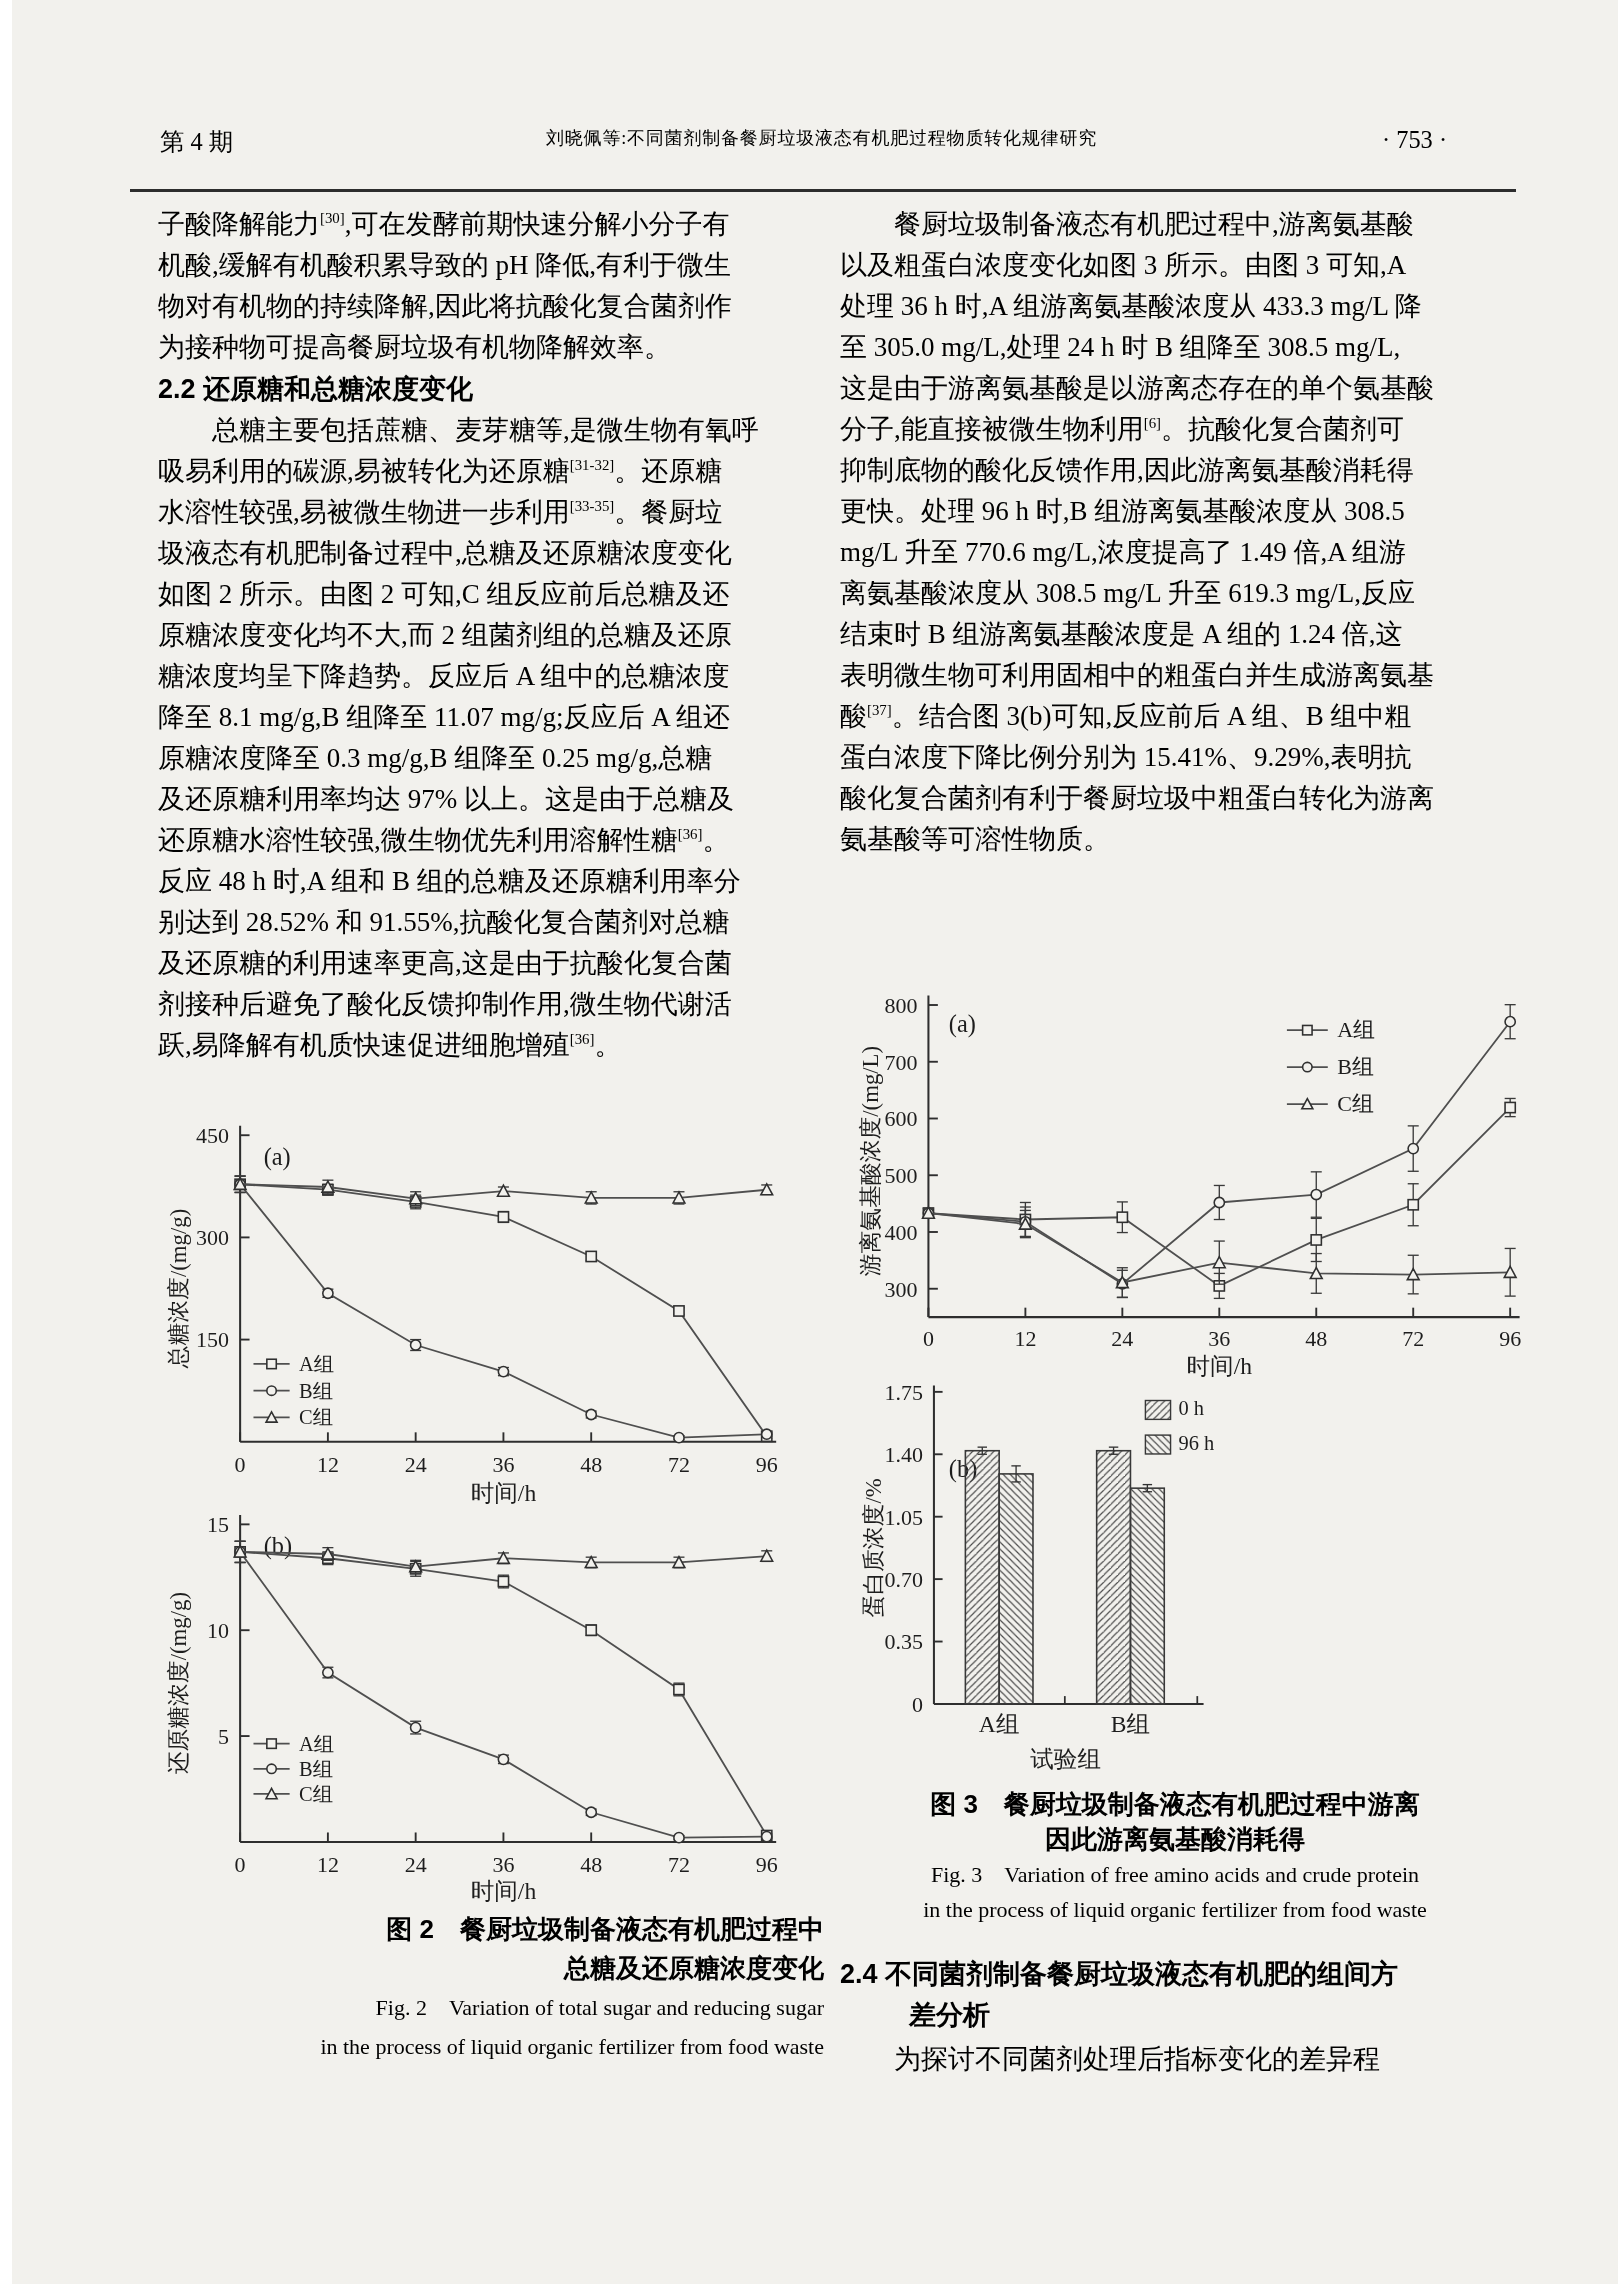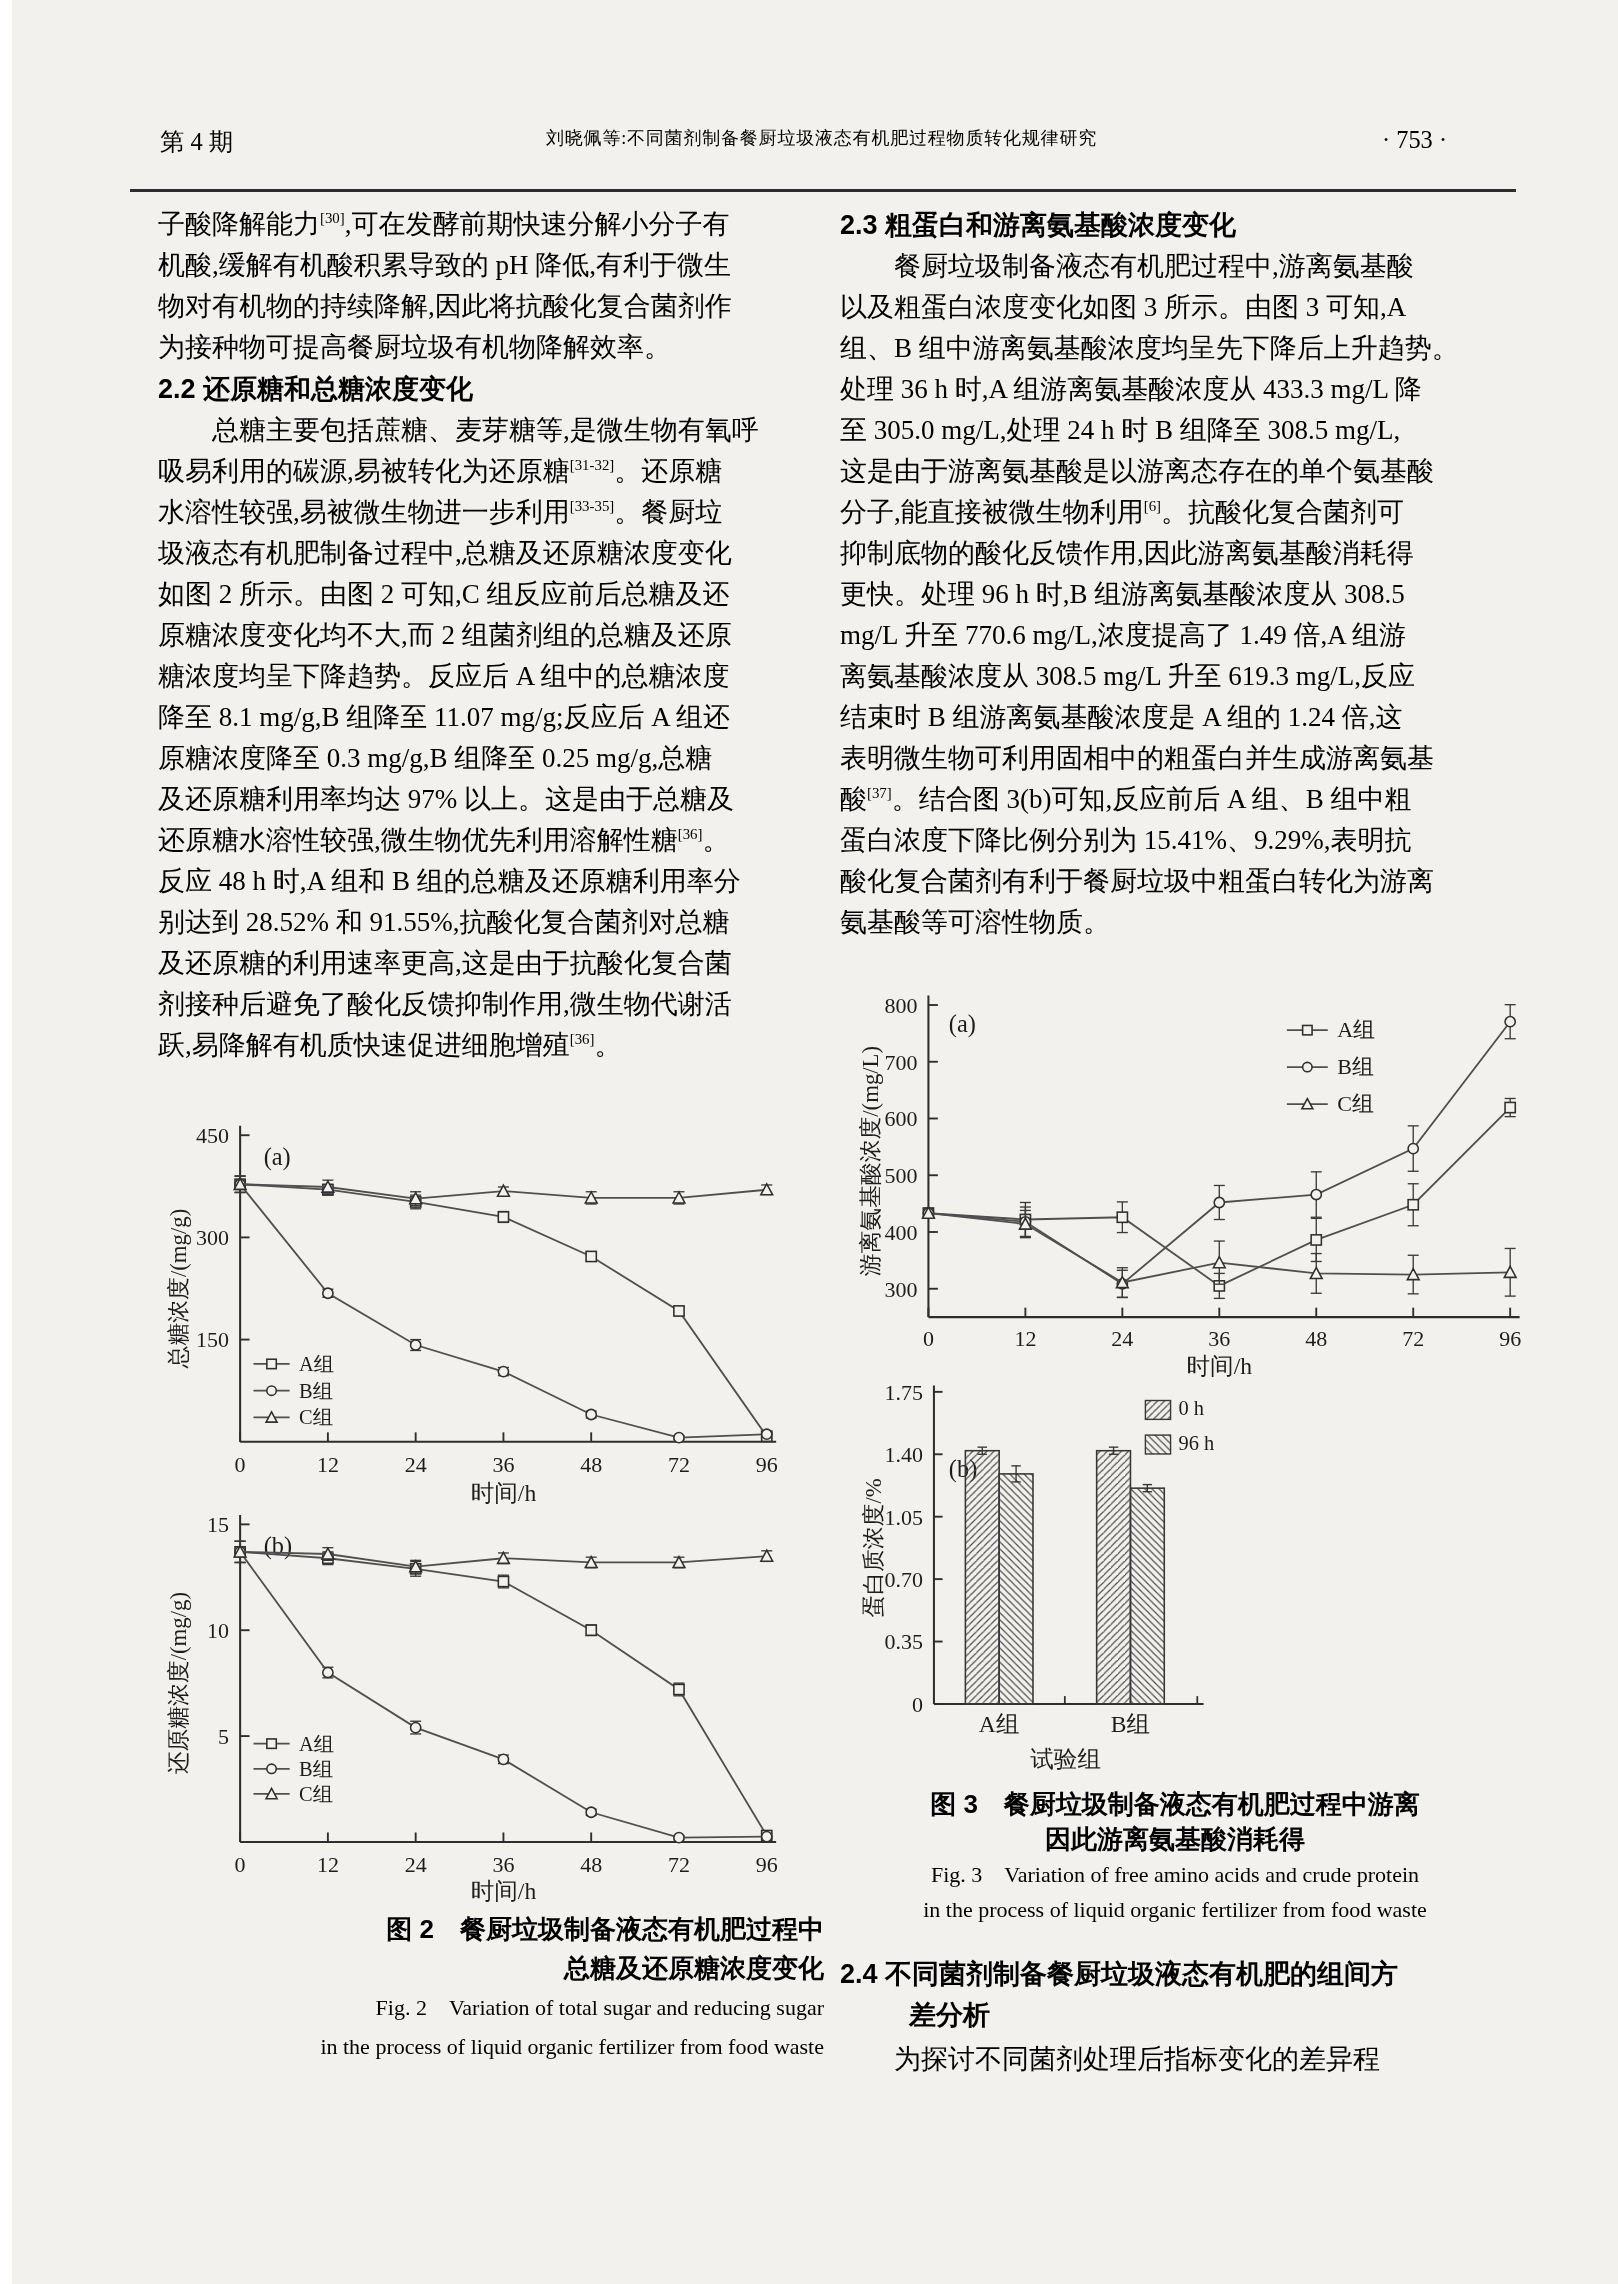--- a/index.html
+++ b/index.html
@@ -330,25 +330,23 @@
       </svg></div>
 
   <div class="caption cap-left" style="left:142px;top:1910px;width:670px;text-align:right;">
     <div class="cap-zh">图 2　餐厨垃圾制备液态有机肥过程中</div>
     <div class="cap-zh">总糖及还原糖浓度变化</div>
     <div class="cap-en" style="height:39px;line-height:39px;">Fig. 2　Variation of total sugar and reducing sugar</div>
     <div class="cap-en" style="height:39px;line-height:39px;">in the process of liquid organic fertilizer from food waste</div>
   </div>
 
   <div class="col col-right">
-    <div class="heading">2.3  粗蛋白和游离氨基酸浓度变化</div>
     <div>
         <div class="line">　　餐厨垃圾制备液态有机肥过程中,游离氨基酸</div>
         <div class="line">以及粗蛋白浓度变化如图 3 所示。由图 3 可知,A</div>
-        <div class="line">组、B 组中游离氨基酸浓度均呈先下降后上升趋势。</div>
         <div class="line">处理 36 h 时,A 组游离氨基酸浓度从 433.3 mg/L 降</div>
         <div class="line">至 305.0 mg/L,处理 24 h 时 B 组降至 308.5 mg/L,</div>
         <div class="line">这是由于游离氨基酸是以游离态存在的单个氨基酸</div>
         <div class="line">分子,能直接被微生物利用<sup>[6]</sup>。抗酸化复合菌剂可</div>
         <div class="line">抑制底物的酸化反馈作用,因此游离氨基酸消耗得</div>
         <div class="line">更快。处理 96 h 时,B 组游离氨基酸浓度从 308.5</div>
         <div class="line">mg/L 升至 770.6 mg/L,浓度提高了 1.49 倍,A 组游</div>
         <div class="line">离氨基酸浓度从 308.5 mg/L 升至 619.3 mg/L,反应</div>
         <div class="line">结束时 B 组游离氨基酸浓度是 A 组的 1.24 倍,这</div>
         <div class="line">表明微生物可利用固相中的粗蛋白并生成游离氨基</div>

